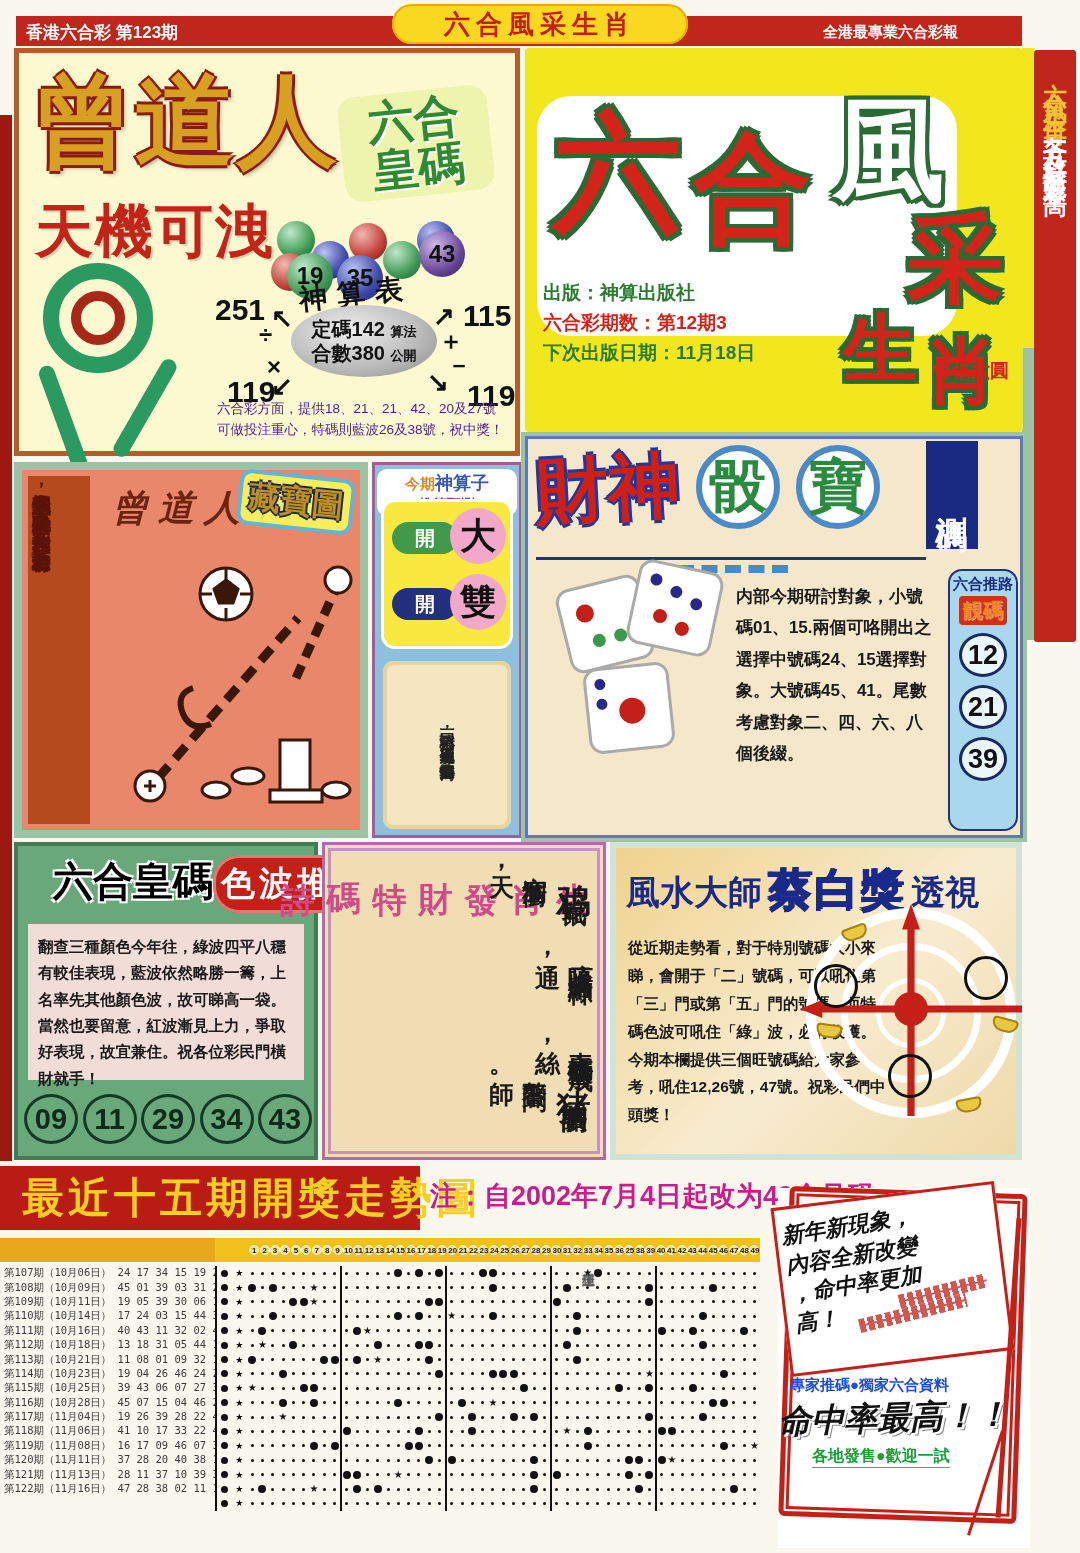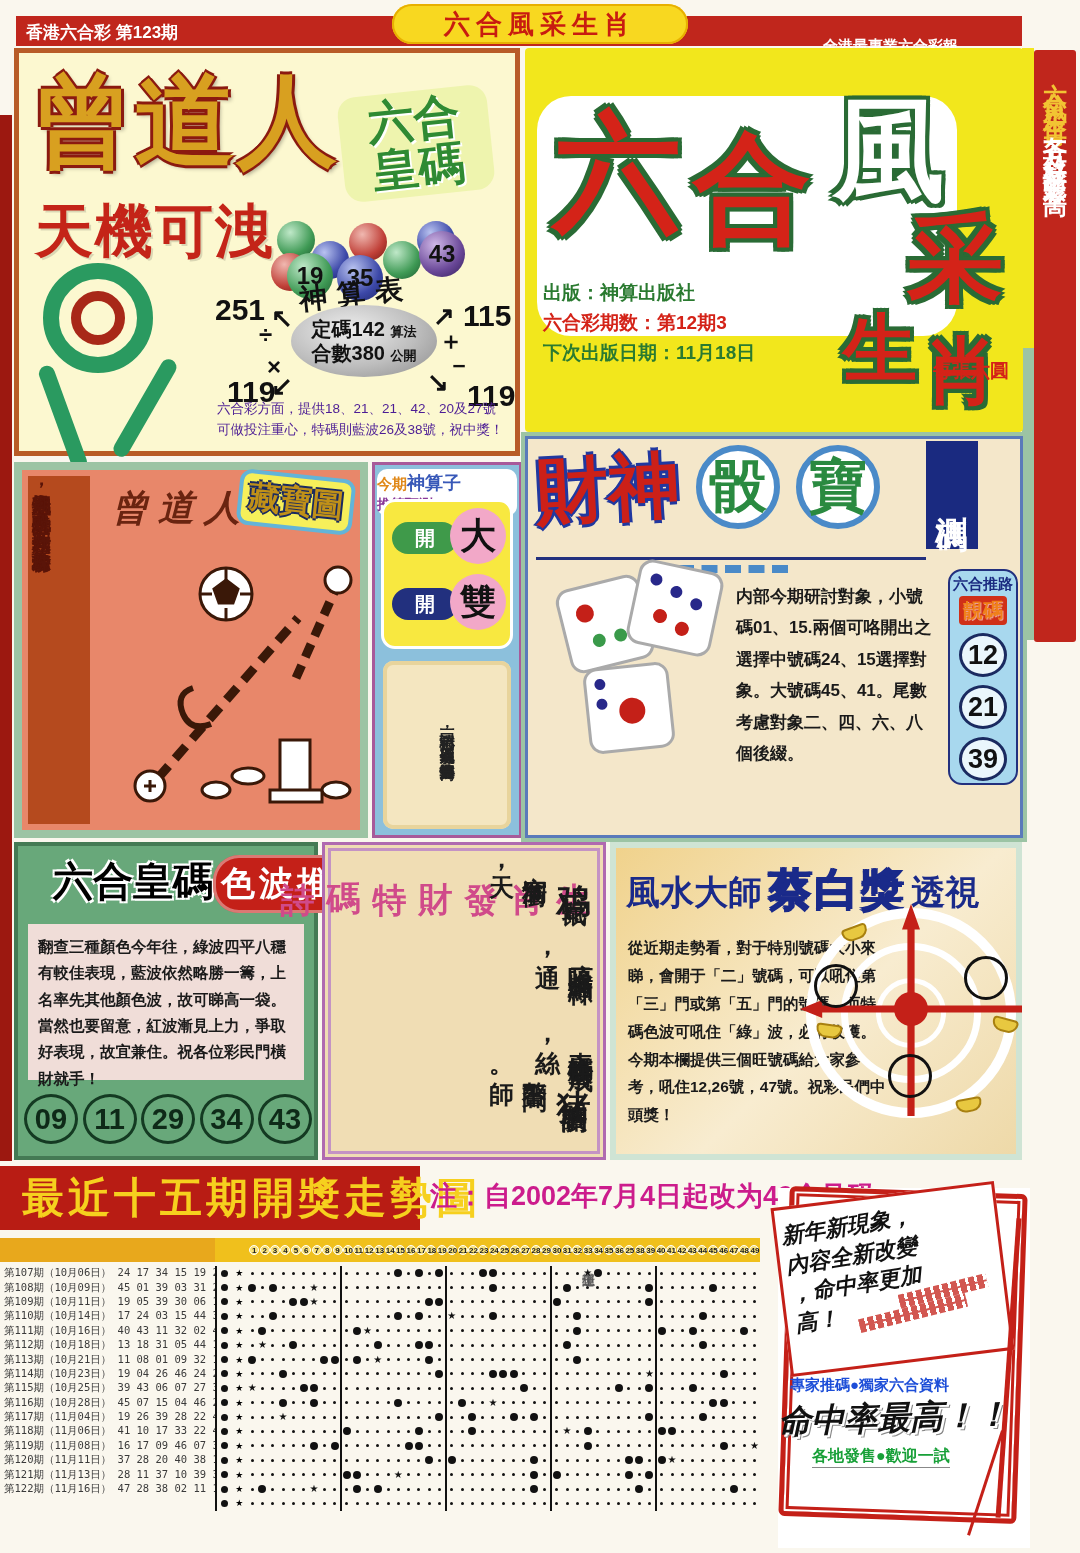--- a/index.html
+++ b/index.html
@@ -4,21 +4,21 @@
 <style>
   html,body{margin:0;padding:0;background:#e8e4d8;}
   *{box-sizing:border-box;}
   .page{position:relative;width:1080px;height:1553px;background:#faf7ee;overflow:hidden;
         font-family:"Liberation Sans",sans-serif;}
   .abs{position:absolute;}
 
   
   .top-bar{left:16px;top:16px;width:1006px;height:30px;background:#c0261c;color:#fff;}
   .top-bar .tl{position:absolute;left:10px;top:5px;font-size:17px;font-weight:bold;}
-  .top-bar .tr{position:absolute;right:64px;top:7px;font-size:15px;font-weight:bold;margin-top:14px;}
+  .top-bar .tr{position:absolute;right:64px;top:7px;font-size:15px;font-weight:bold;}
   .top-badge{left:392px;top:4px;width:296px;height:40px;background:#f8d820;border-radius:20px;
              display:flex;align-items:center;justify-content:center;z-index:5;
              box-shadow:0 0 0 2px #e8b000 inset;}
   .top-badge span{color:#c81c10;font-weight:bold;font-size:26px;letter-spacing:6px;
                   font-family:"DejaVu Serif",serif;}
 
   .left-edge{left:0;top:115px;width:12px;height:1046px;background:#9c1810;}
   .yellow-edge{left:1022px;top:48px;width:12px;height:300px;background:#f2e71c;}
   .mint-edge{left:1022px;top:348px;width:12px;height:292px;background:#9cc4a4;}
 
@@ -91,21 +91,21 @@
   .tm-script{position:absolute;left:90px;top:14px;font-size:36px;color:#6a2410;font-style:italic;
              font-family:"DejaVu Serif",serif;letter-spacing:10px;font-weight:bold;}
   .tm-badge{position:absolute;right:6px;top:4px;background:#f6ef5a;border:4px solid #63b4d8;
             border-radius:12px;padding:2px 6px;transform:rotate(6deg);}
   .tm-badge span{font-size:32px;font-weight:bold;color:#c09018;font-family:"DejaVu Serif",serif;
                  text-shadow:-2px 0 #1a2a60,2px 0 #1a2a60,0 -2px #1a2a60,0 2px #1a2a60;}
 
   
   .szz{left:372px;top:462px;width:150px;height:376px;background:#8cc0dc;border:3px solid #a85a9a;}
   .szz-head{position:absolute;left:2px;top:4px;width:140px;background:#fff;border-radius:10px;
-            padding:2px 0;font-weight:bold;}
+            text-align:center;padding:2px 0;font-weight:bold;}
   .szz-head .h1{color:#e08818;font-size:15px;}
   .szz-head .h2{color:#3858b8;font-size:18px;font-family:"DejaVu Serif",serif;}
   .szz-head .h3{color:#8a3898;font-size:14px;}
   .szz-box{position:absolute;left:6px;top:34px;width:132px;height:150px;background:#f8e840;
            border:3px solid #fff;border-radius:14px;}
   .szz-row{position:relative;height:66px;}
   .szz-pill{position:absolute;left:8px;top:20px;width:66px;height:32px;border-radius:16px;
             color:#fff;font-size:20px;font-weight:bold;display:flex;align-items:center;
             justify-content:center;}
   .pill-green{background:#3f9a4a;}
@@ -130,21 +130,21 @@
   .cs-t3{position:absolute;left:398px;top:2px;width:52px;height:108px;background:#1a2a80;
          display:flex;align-items:center;justify-content:center;}
   .cs-t3 span{writing-mode:vertical-rl;color:#fff;font-size:32px;font-weight:bold;letter-spacing:4px;}
   .cs-div{position:absolute;left:8px;top:118px;width:390px;border-top:3px solid #22307e;}
   .cs-div2{position:absolute;left:150px;top:126px;width:110px;border-top:8px dashed #4a8ac8;}
   .cs-body{position:absolute;left:208px;top:142px;width:200px;font-size:17px;line-height:1.85;
            color:#1a1a1a;font-weight:bold;}
   .die{position:absolute;width:86px;height:86px;background:#fff;border:3px solid #aaa;
        border-radius:14px;}
   .pip{position:absolute;border-radius:50%;}
-  .tuilu{position:absolute;left:420px;top:130px;width:70px;height:216px;background:#a8d8ee;
+  .tuilu{position:absolute;left:420px;top:130px;width:70px;height:262px;background:#a8d8ee;
          border:2px solid #22307e;border-radius:14px;text-align:center;}
   .tuilu-title{font-size:15px;font-weight:bold;color:#1a2a80;margin-top:4px;}
   .tuilu-badge{display:inline-block;margin-top:2px;font-size:20px;font-weight:bold;
                color:#f08018;background:#d03018;padding:1px 4px;border-radius:4px;
                text-shadow:1px 1px 0 #fff8;}
   .tuilu-num{width:48px;height:44px;border:3px solid #1a2a60;border-radius:50%;margin:8px auto 0;
              display:flex;align-items:center;justify-content:center;font-size:27px;font-weight:bold;
              color:#111;background:#eaf6fc;}
 
   

